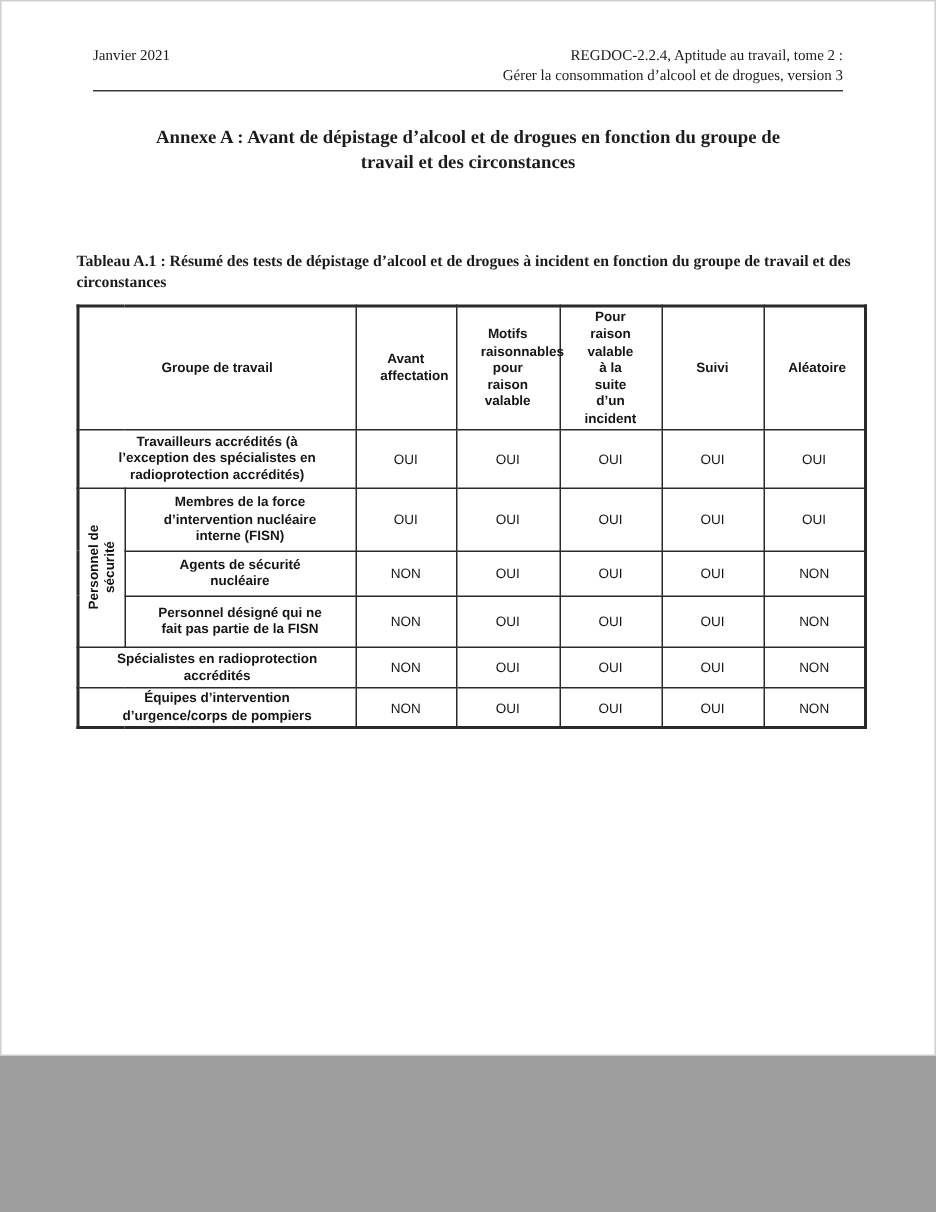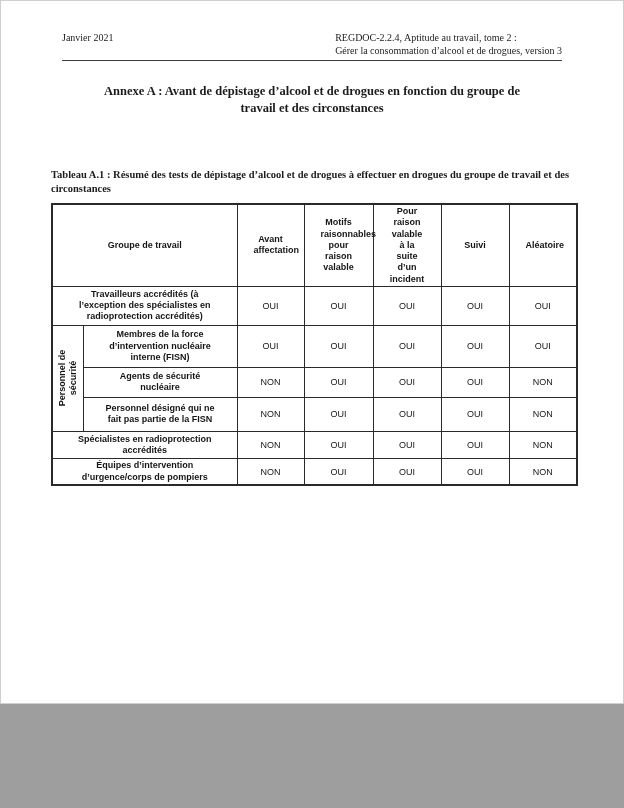--- a/index.html
+++ b/index.html
@@ -16,21 +16,21 @@
 
   
   .runhead {
     position:absolute; top:31px; left:62px; right:62px;
     display:flex; justify-content:space-between; align-items:flex-start;
     border-bottom:1px solid #3a3a3a;
     padding-bottom:3px;
     font-size:10px; line-height:1.3;
   }
   .runhead .date { white-space:nowrap; }
-  .runhead .docref { }
+  .runhead .docref { text-align:right; }
 
   
   .annex-title {
     position:absolute; top:83px; left:85px; right:85px;
     text-align:center;
     font-size:12.5px; font-weight:bold;
     line-height:1.32;
   }
 
   
@@ -96,21 +96,21 @@
     <span class="date">Janvier 2021</span>
     <span class="docref">
       <span>REGDOC-2.2.4, Aptitude au travail, tome 2 :</span><br>
       <span>Gérer la consommation d’alcool et de drogues, version 3</span>
     </span>
   </div>
 
   <div class="annex-title">Annexe A : Avant de dépistage d’alcool et de drogues en fonction du groupe de travail et des circonstances</div>
 
 
-  <div class="caption">Tableau A.1 : Résumé des tests de dépistage d’alcool et de drogues à effectuer en drogues du groupe de travail et des circonstances</div>
+  <div class="caption">Tableau A.1 : Résumé des tests de dépistage d’alcool et de drogues à incident en fonction du groupe de travail et des circonstances</div>
 
   <table class="testing">
     <colgroup>
       <col style="width:31px">
         <col style="width:154px">
         <col style="width:67px">
       <col style="width:69px">
         <col style="width:68px">
         <col style="width:68px">
         <col style="width:68px">

